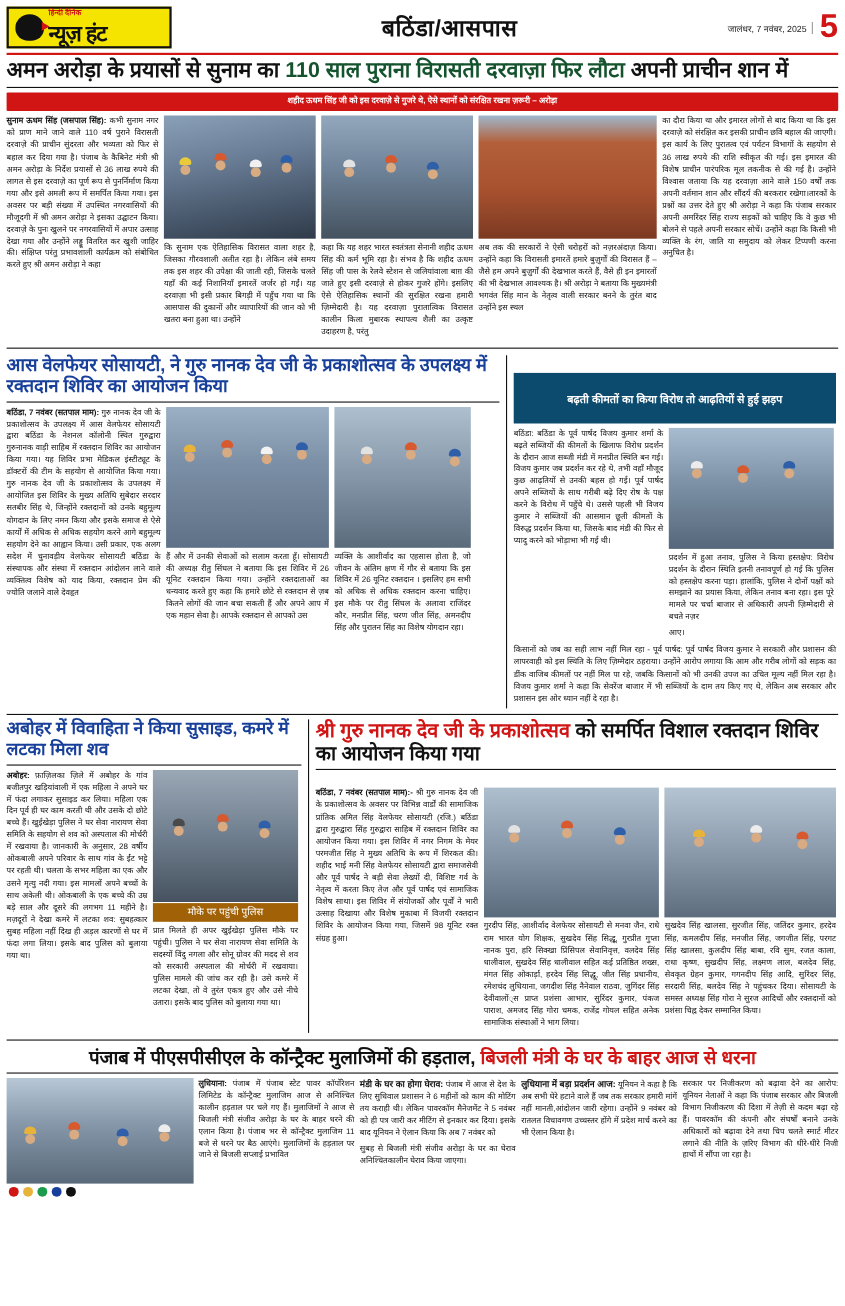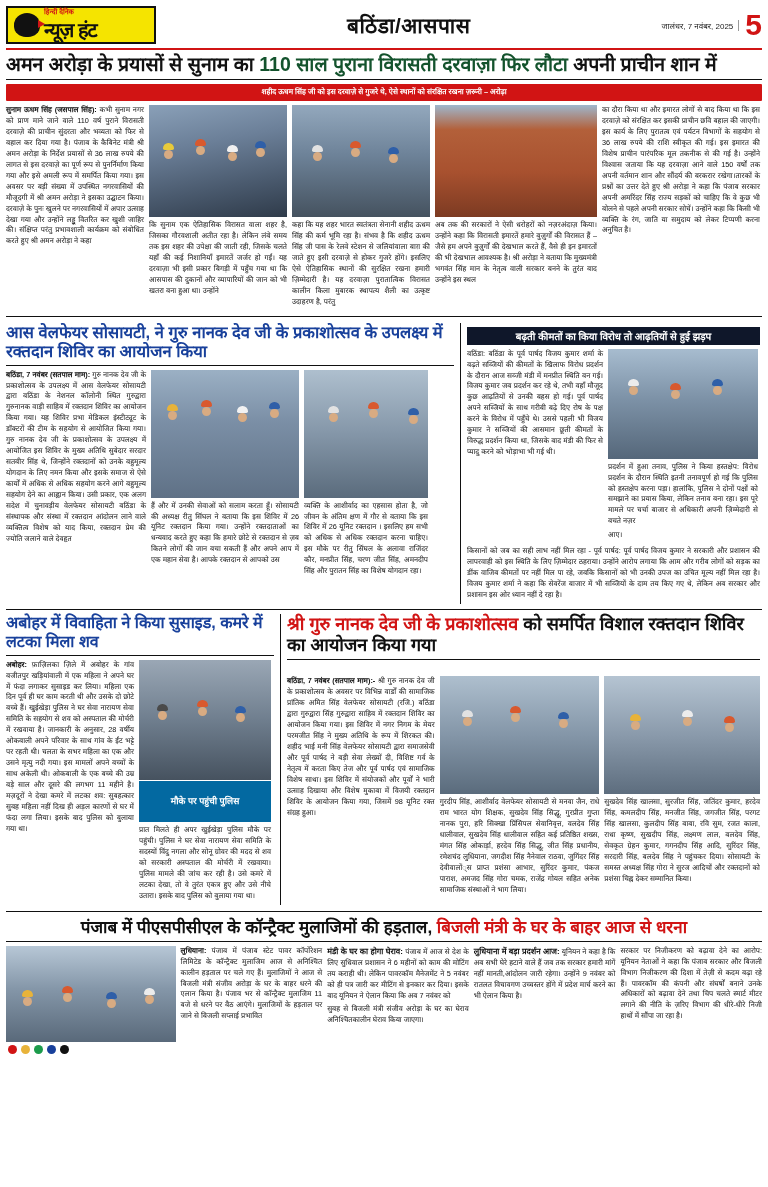--- a/index.html
+++ b/index.html
@@ -67,22 +67,22 @@
   .ph-camp  { background: linear-gradient(180deg,#aebfce 0%,#8496a8 50%,#5a6b7c 100%); }
   .ph-protest{background: linear-gradient(180deg,#b7c7d6 0%,#8496a8 45%,#59697a 100%); }
 
   
   .sec-head { font-weight: bold; line-height: 1.18; border-bottom: 1px solid #111; padding-bottom: 3px; }
   .h-blue { color: #18409b; }
   .h-red  { color: #d11414; }
   .h-black{ color: #111; }
 
   .redbar {
-    background: #0f172a; color: #fff; font-size: 10px; font-weight: bold;
-    text-align: center; padding: 2px 4px; margin-top: 4px;
+    background: #0c4a6e; color: #fff; font-size: 10px; font-weight: bold;
+    text-align: center; padding: 16px 4px; margin-top: 16px;
   }
 
   .rule { border-bottom: 1px solid #111; margin: 5px 0 4px; }
 
   .mid-block { display: flex; gap: 6px; margin-top: 6px; }
   .block-left { width: 448px; }
   .block-right { width: 300px; border-left: 1px solid #111; padding-left: 6px; }
 
   .two-col { display: flex; gap: 5px; }
 
@@ -262,21 +262,21 @@
           <div class="photo ph-police" style="width:100%;height:120px;margin-bottom:1px">
             <div class="faces">
               <div class="turban" style="left:18px;top:44px;background:#4a4a4a"></div>
               <div class="face" style="left:19px;top:51px"></div>
               <div class="turban" style="left:58px;top:40px;background:#d9592e"></div>
               <div class="face" style="left:59px;top:47px"></div>
               <div class="turban" style="left:96px;top:46px;background:#2f5fa8"></div>
               <div class="face" style="left:97px;top:53px"></div>
             </div>
           </div>
-          <div class="inline-cap" style="background:#0369a1;color:#fff;font-weight:bold;font-size:9px;padding:14px 0;margin-bottom:3px">मौके पर पहुंची पुलिस</div>
+          <div class="inline-cap" style="background:#a16207;color:#fff;font-weight:normal;font-size:9px;padding:2px 0;margin-bottom:3px">मौके पर पहुंची पुलिस</div>
           <p>प्रात मिलते ही अपर खुईखेड़ा पुलिस मौके पर पहुंची। पुलिस ने घर सेवा नारायण सेवा समिति के सदस्यों विंदु नगला और सोनू ग्रोवर की मदद से शव को सरकारी अस्पताल की मोर्चरी में रखवाया। पुलिस मामले की जांच कर रही है।
 उसे कमरे में लटका देखा, तो वे तुरंत एकत्र हुए और उसे नीचे उतारा। इसके बाद पुलिस को बुलाया गया था।</p>
         </div>
       </div>
     </div>
 
     <div style="width:480px;border-left:1px solid #111;padding-left:6px">
       <div class="sec-head" style="font-size:18px">
         <span class="h-red">श्री गुरु नानक देव जी के प्रकाशोत्सव</span><span class="h-black"> को समर्पित विशाल रक्तदान शिविर का आयोजन किया गया</span>
       </div>

